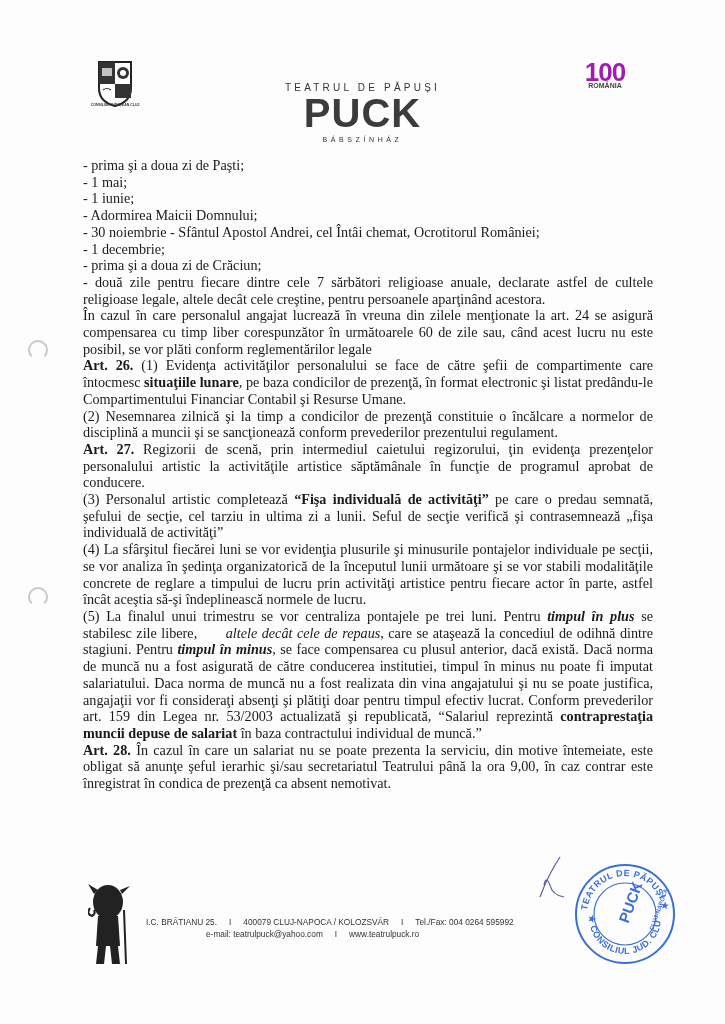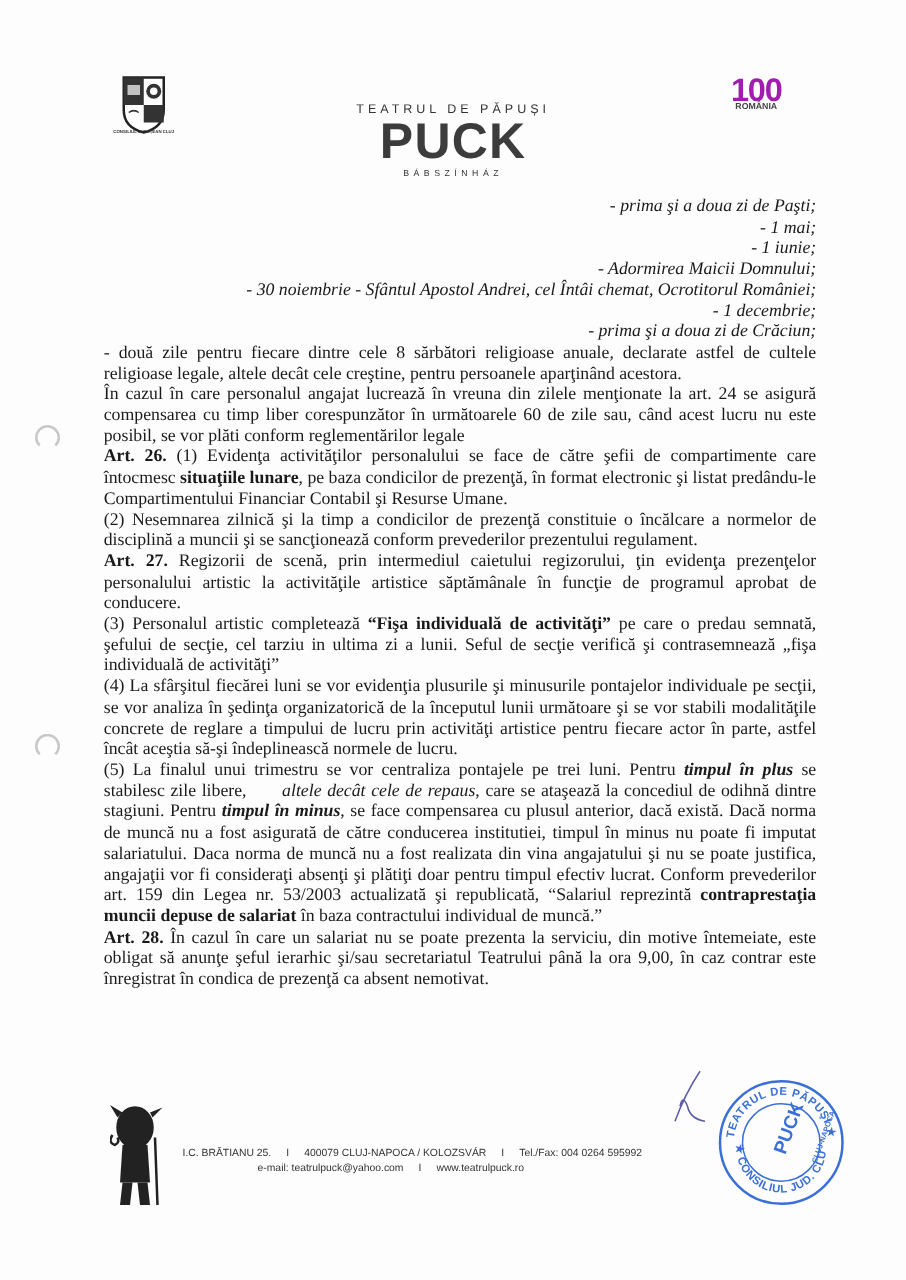--- a/index.html
+++ b/index.html
@@ -16,21 +16,21 @@
     .brand-main { font-family: "Liberation Sans", sans-serif; font-weight: 900; font-size: 40px; line-height: 38px;
                   color: #3c3c3c; letter-spacing: 1px; margin-top: 1px; }
     .brand-bottom { font-family: "Liberation Sans", sans-serif; font-size: 7px; letter-spacing: 3.6px; color: #333; margin-top: 4px; }
     .centenary { position: absolute; left: 580px; top: 62px; width: 50px; text-align: center; }
     .centenary-num { font-family: "Liberation Sans", sans-serif; font-size: 26px; font-weight: bold; color: #a21caf; letter-spacing: -1px; line-height: 20px; }
     .centenary-label { font-family: "Liberation Sans", sans-serif; font-size: 7px; font-weight: bold; color: #444; }
 
     
     .content { position: absolute; left: 83px; top: 157px; width: 570px; font-size: 14.2px; line-height: 16.7px; }
     .content p { margin: 0; text-align: justify; }
-    .content .li { text-align: right; font-style: italic; }
+    .content .li { text-align: left; }
     .section-title { font-weight: bold; margin: 17px 0 16px 22px !important; font-size: 14.5px; }
     .bold { font-weight: bold; }
     .bi { font-weight: bold; font-style: italic; }
     .it { font-style: italic; margin-left: 24px; }
 
     
     .punch { position: absolute; left: 28px; width: 16px; height: 16px; border: 2px solid #c8c8c8;
              border-radius: 50%; border-bottom-color: transparent; border-right-color: #c8c8c8; border-left-color: #c8c8c8; }
 
     
@@ -74,21 +74,21 @@
   <div class="punch" style="top:587px;"></div>
 
   <div class="content">
     <p class="li">- prima şi a doua zi de Paşti;</p>
     <p class="li">- 1 mai;</p>
     <p class="li">- 1 iunie;</p>
     <p class="li">- Adormirea Maicii Domnului;</p>
     <p class="li">- 30 noiembrie - Sfântul Apostol Andrei, cel Întâi chemat, Ocrotitorul României;</p>
     <p class="li">- 1 decembrie;</p>
     <p class="li">- prima şi a doua zi de Crăciun;</p>
-    <p>- două zile pentru fiecare dintre cele 8 sărbători religioase anuale, declarate astfel de cultele religioase legale, altele decât cele creştine, pentru persoanele aparţinând acestora.</p>
+    <p>- două zile pentru fiecare dintre cele 7 sărbători religioase anuale, declarate astfel de cultele religioase legale, altele decât cele creştine, pentru persoanele aparţinând acestora.</p>
     <p>În cazul în care personalul angajat lucrează în vreuna din zilele menţionate la art. 24 se asigură compensarea cu timp liber corespunzător în următoarele 60 de zile sau, când acest lucru nu este posibil, se vor plăti conform reglementărilor legale</p>
 
 
     <p><span class="bold">Art. 26.</span><span> (1) Evidenţa activităţilor personalului se face de către şefii de compartimente care întocmesc </span><span class="bold">situaţiile lunare</span><span>, pe baza condicilor de prezenţă, în format electronic şi listat predându-le Compartimentului Financiar Contabil şi Resurse Umane.</span></p>
     <p>(2) Nesemnarea zilnică şi la timp a condicilor de prezenţă constituie o încălcare a normelor de disciplină a muncii şi se sancţionează conform prevederilor prezentului regulament.</p>
 
     <p><span class="bold">Art. 27.</span><span> Regizorii de scenă, prin intermediul caietului regizorului, ţin evidenţa prezenţelor personalului artistic la activităţile artistice săptămânale în funcţie de programul aprobat de conducere.</span></p>
     <p><span>(3) Personalul artistic completează </span><span class="bold">“Fişa individuală de activităţi”</span><span> pe care o predau semnată, şefului de secţie, cel tarziu in ultima zi a lunii. Seful de secţie verifică şi contrasemnează „fişa individuală de activităţi”</span></p>
     <p>(4) La sfârşitul fiecărei luni se vor evidenţia plusurile şi minusurile pontajelor individuale pe secţii, se vor analiza în şedinţa organizatorică de la începutul lunii următoare şi se vor stabili modalităţile concrete de reglare a timpului de lucru prin activităţi artistice pentru fiecare actor în parte, astfel încât aceştia să-şi îndeplinească normele de lucru.</p>
     <p><span>(5) La finalul unui trimestru se vor centraliza pontajele pe trei luni. Pentru </span><span class="bi">timpul în plus</span><span> se stabilesc zile libere, </span><span class="it">altele decât cele de repaus</span><span>, care se ataşează la concediul de odihnă dintre stagiuni. Pentru </span><span class="bi">timpul în minus</span><span>, se face compensarea cu plusul anterior, dacă există. Dacă norma de muncă nu a fost asigurată de către conducerea institutiei, timpul în minus nu poate fi imputat salariatului. Daca norma de muncă nu a fost realizata din vina angajatului şi nu se poate justifica, angajaţii vor fi consideraţi absenţi şi plătiţi doar pentru timpul efectiv lucrat. Conform prevederilor art. 159 din Legea nr. 53/2003 actualizată şi republicată, “Salariul reprezintă </span><span class="bold">contraprestaţia muncii depuse de salariat</span><span> în baza contractului individual de muncă.”</span></p>

